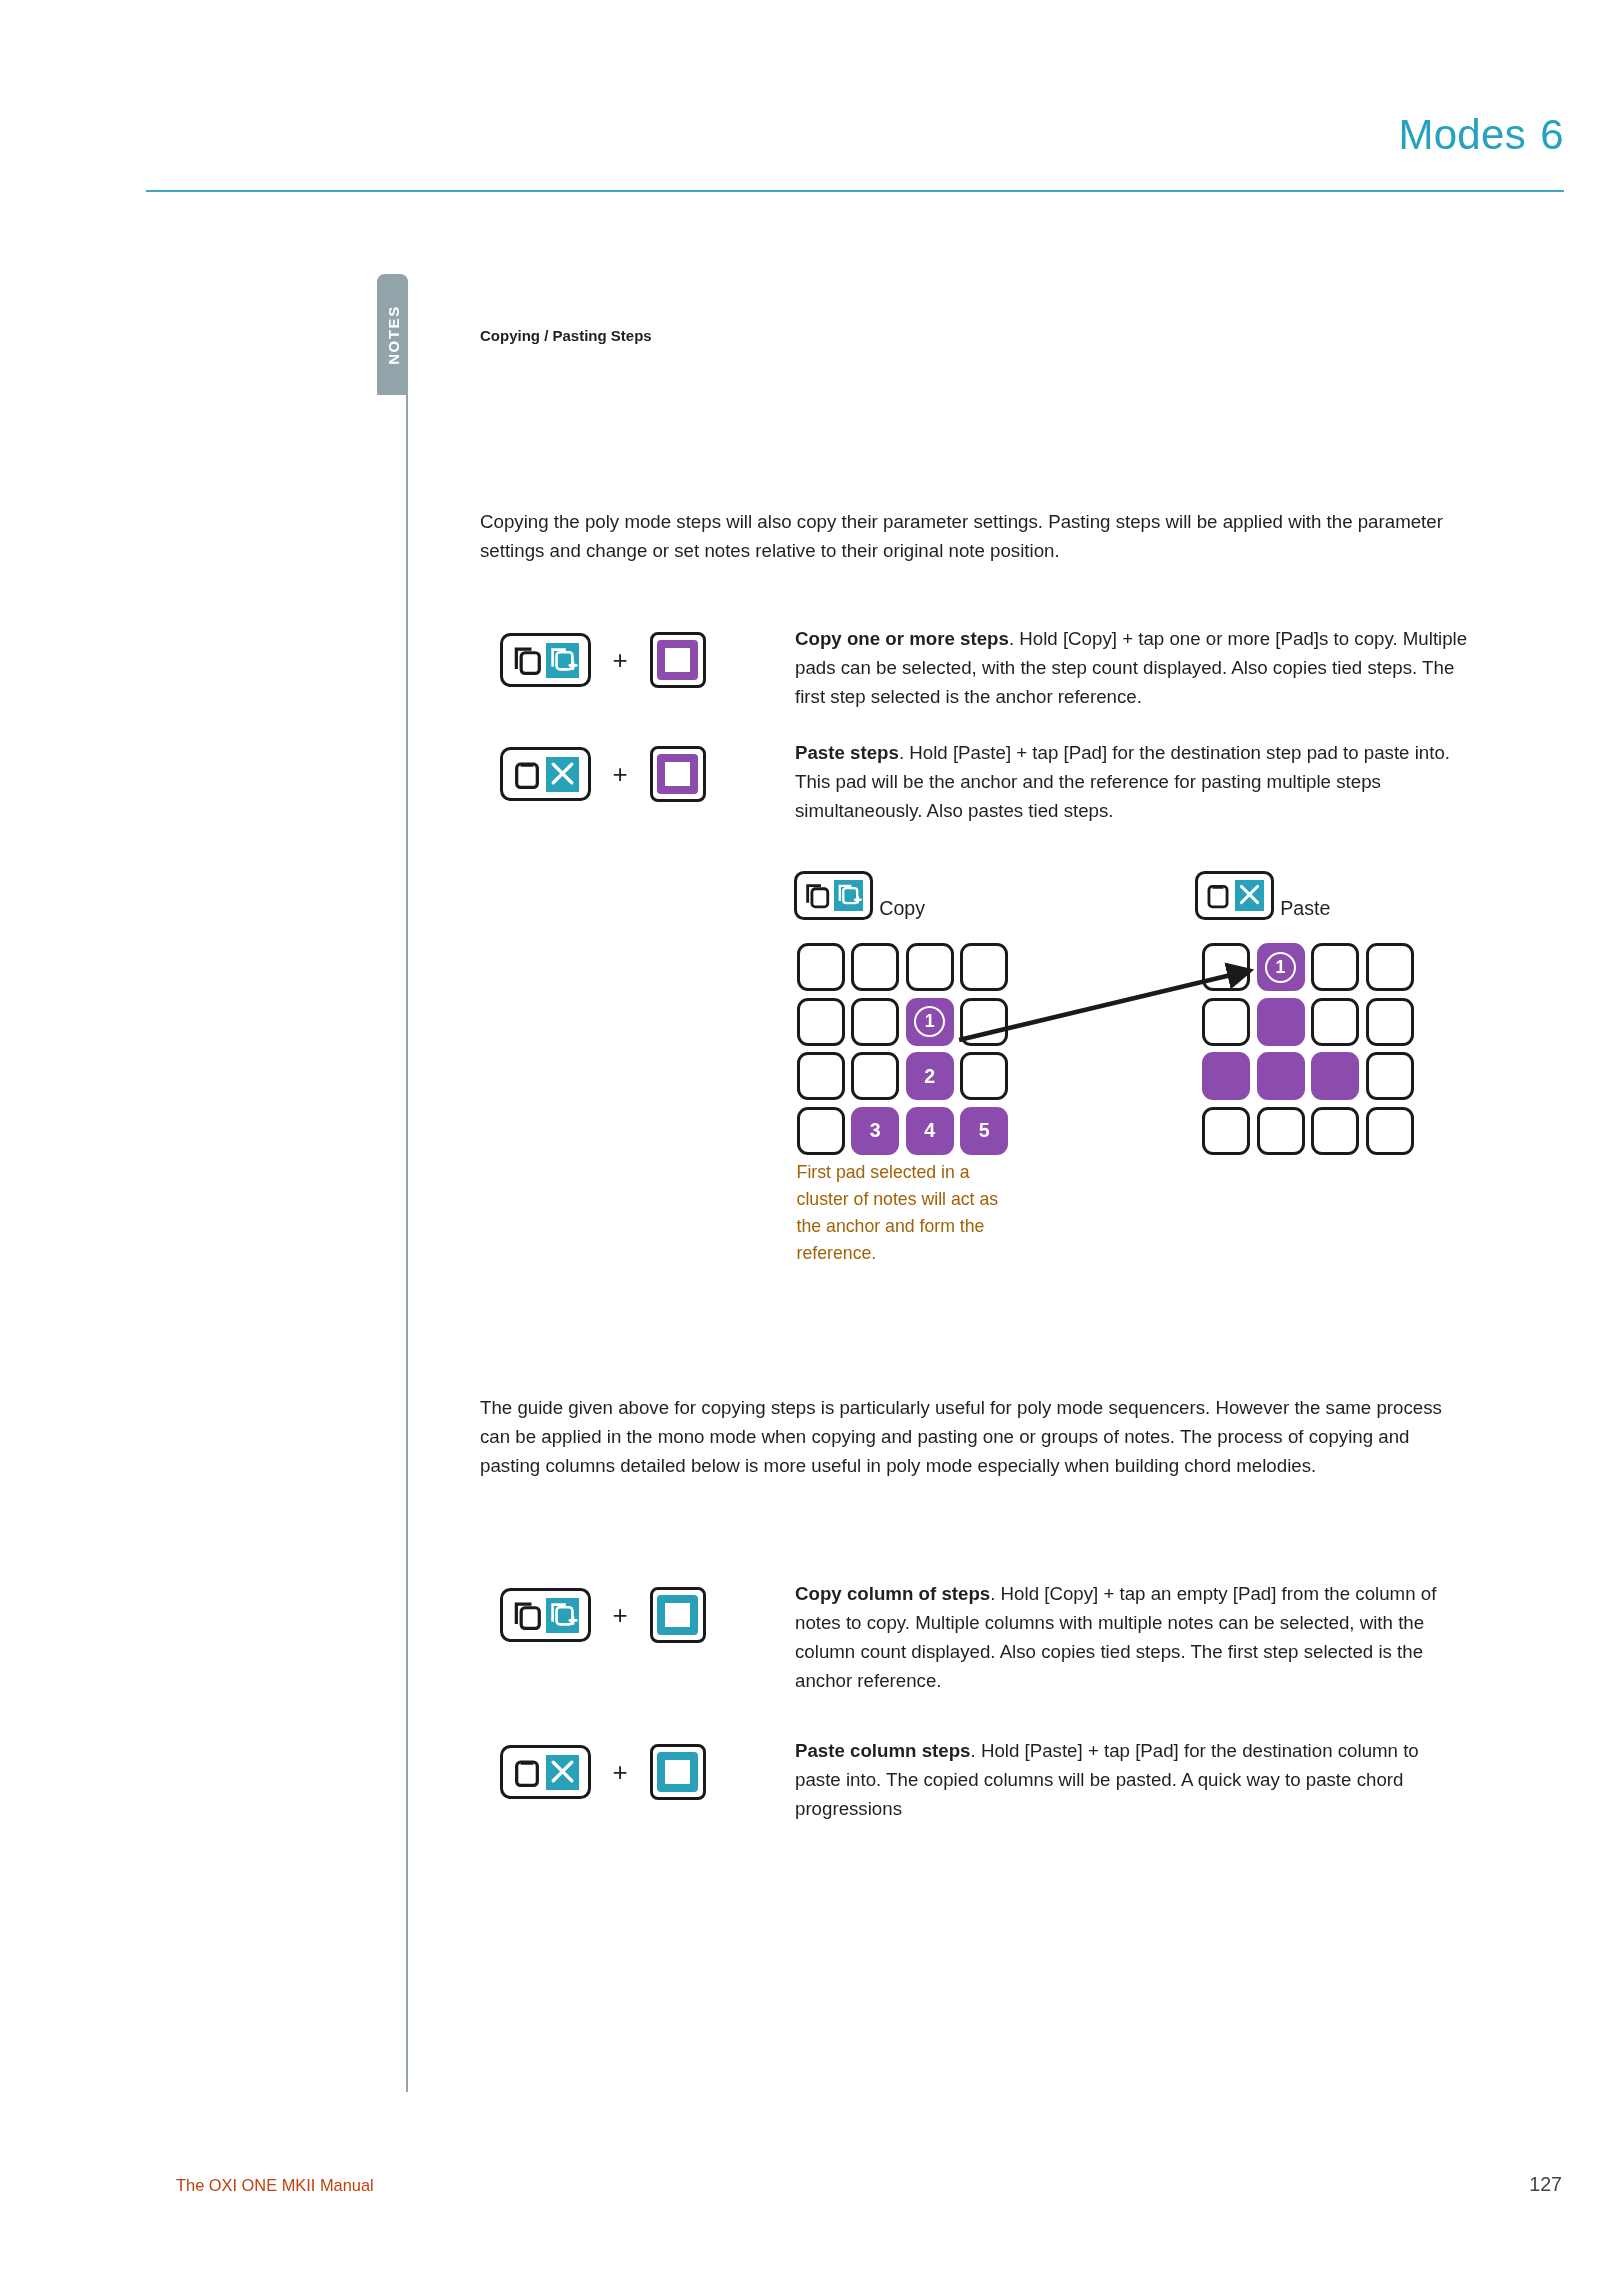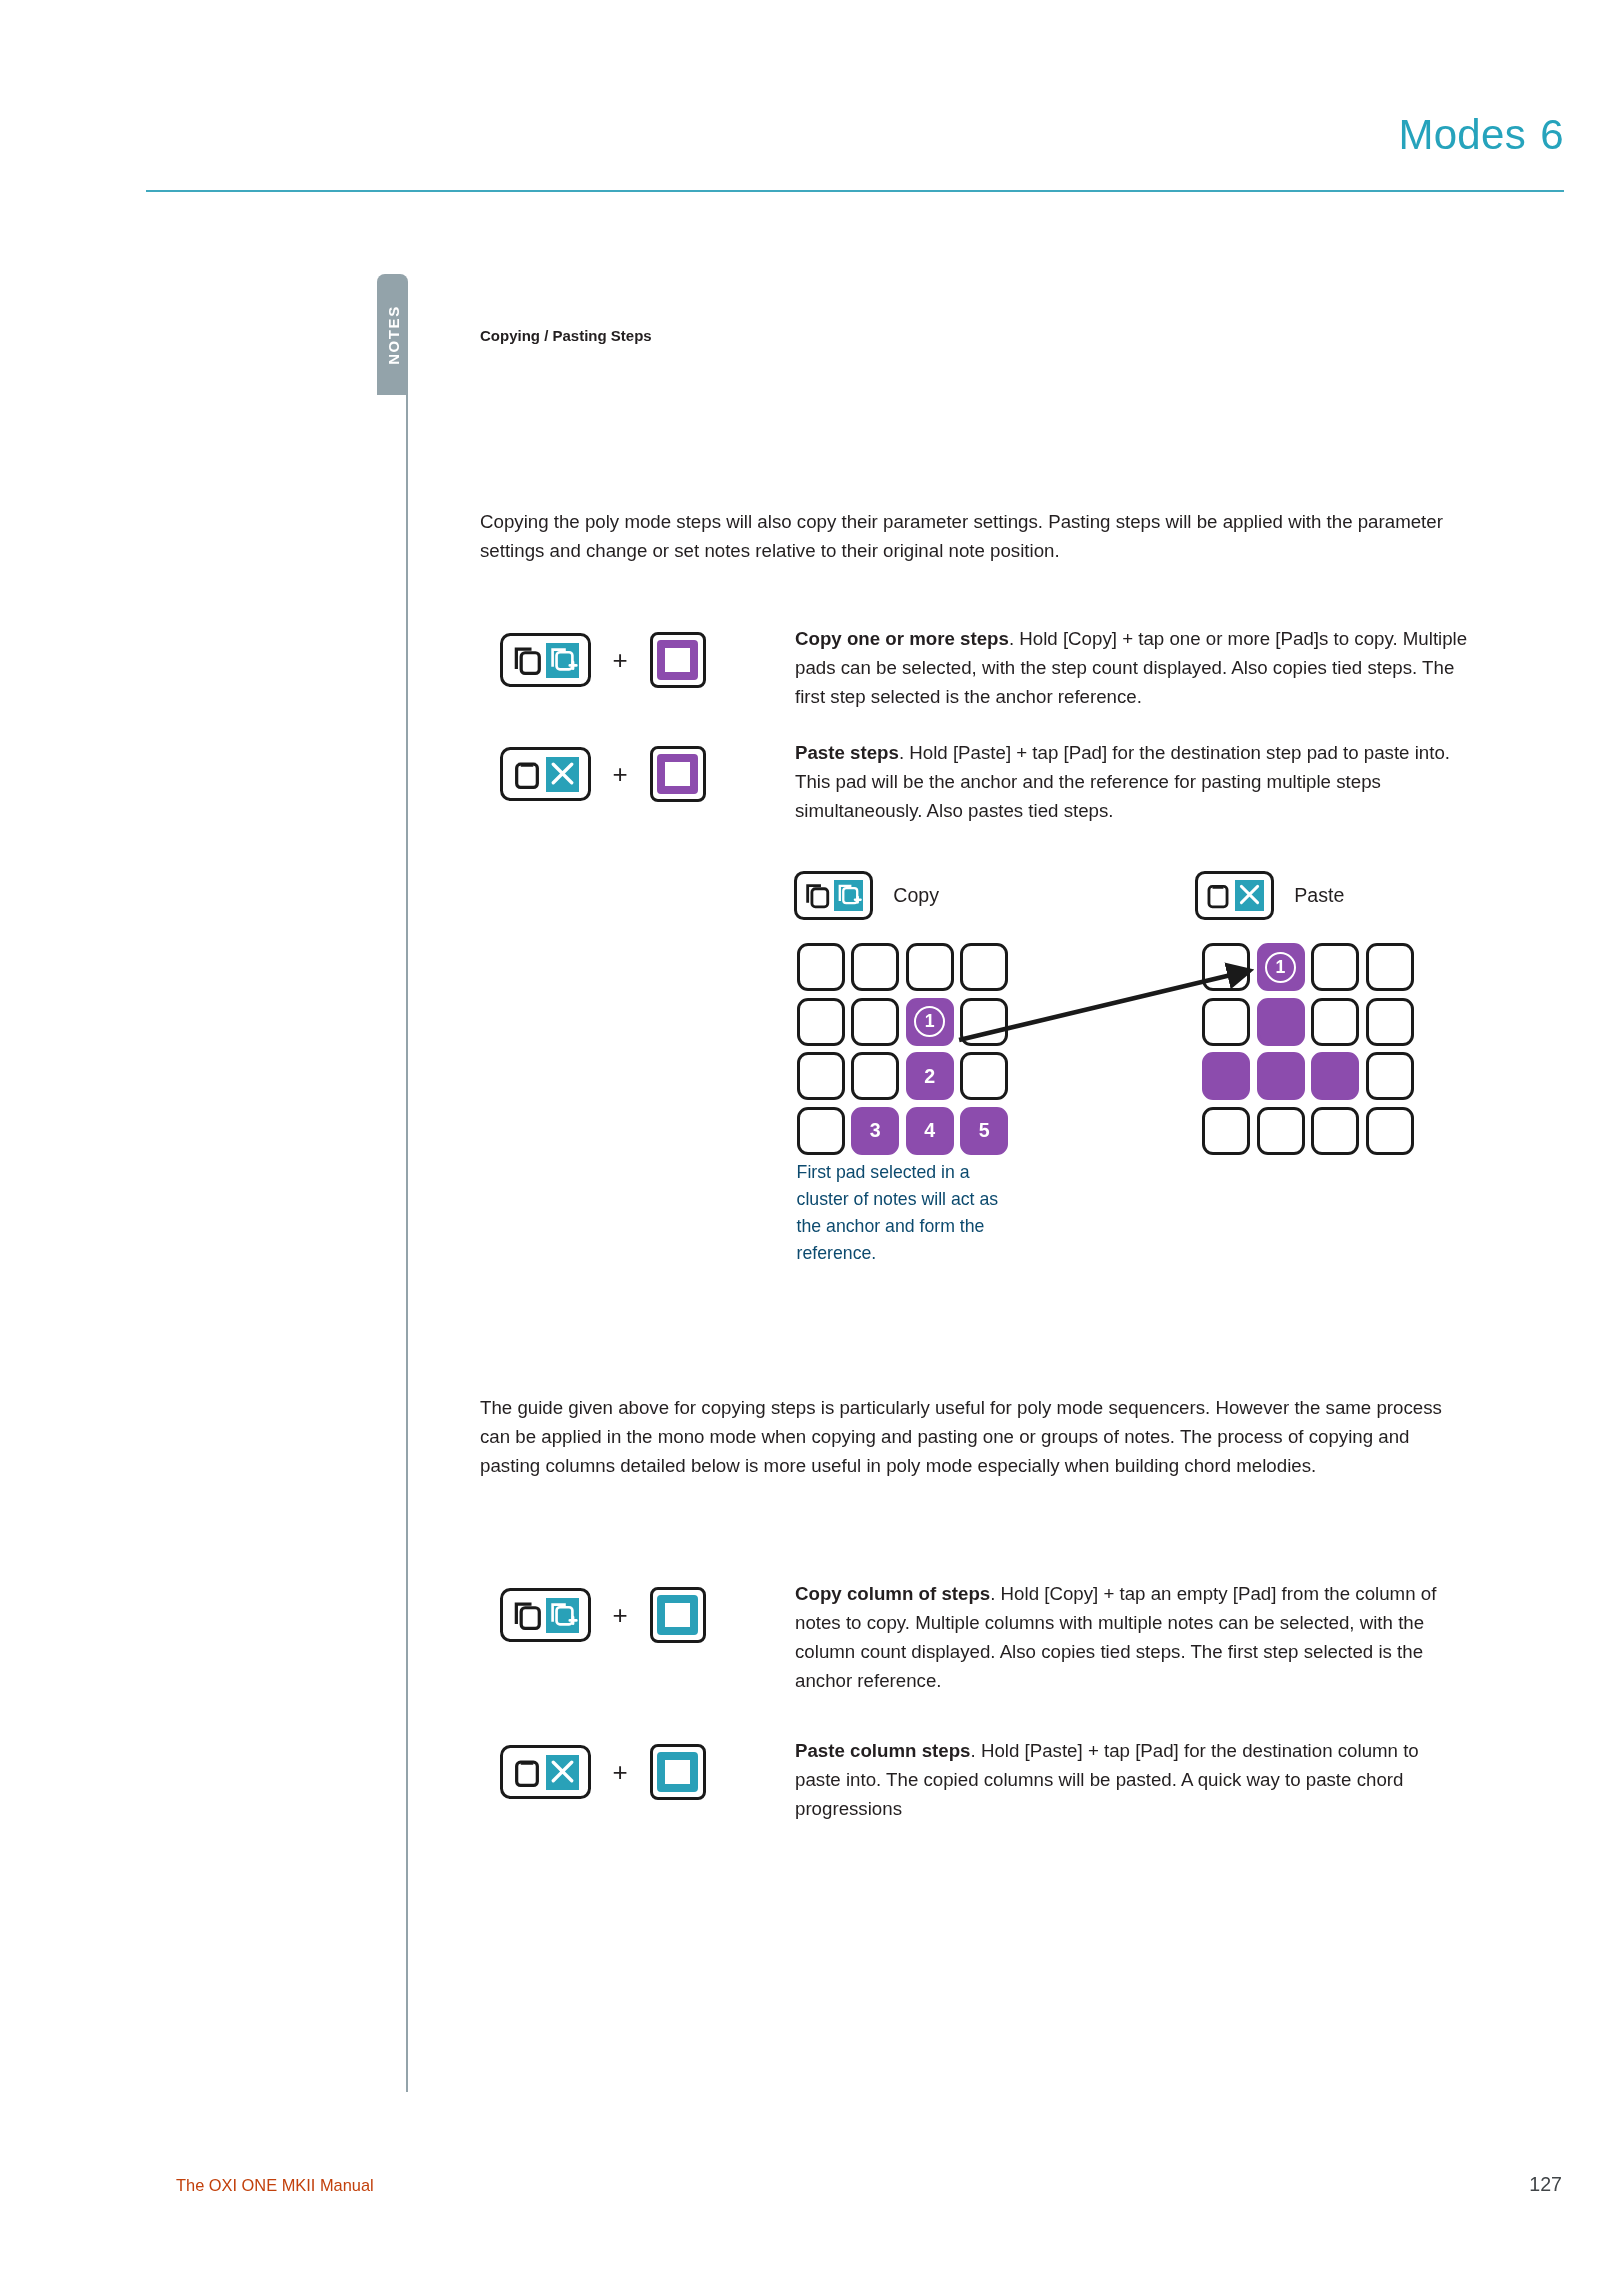--- a/index.html
+++ b/index.html
@@ -168,22 +168,22 @@
   .diagram {
     position: absolute;
     left: 746px;
     top: 871px;
     width: 655px;
     height: 406px;
   }
   .diag-head {
     position: absolute;
     display: flex;
-    align-items: center;
-    gap: 20px;
+    align-items: flex-end;
+    gap: 6px;
   }
   .diag-head-label {
     font-size: 19.6px;
     color: #231f20;
   }
   .padgrid {
     position: absolute;
     display: grid;
     grid-template-columns: repeat(4, 48px);
     grid-template-rows: repeat(4, 48px);
@@ -214,21 +214,21 @@
     width: 31px;
     height: 31px;
     border: 2px solid #ffffff;
     border-radius: 50%;
     font-size: 17.7px;
   }
   .caption {
     position: absolute;
     font-size: 17.7px;
     line-height: 27px;
-    color: #0c4a6e;
+    color: #a16207;
     width: 216px;
   }
   .arrow-svg {
     position: absolute;
     left: 0; top: 0;
     width: 655px;
     height: 406px;
     pointer-events: none;
   }
 

